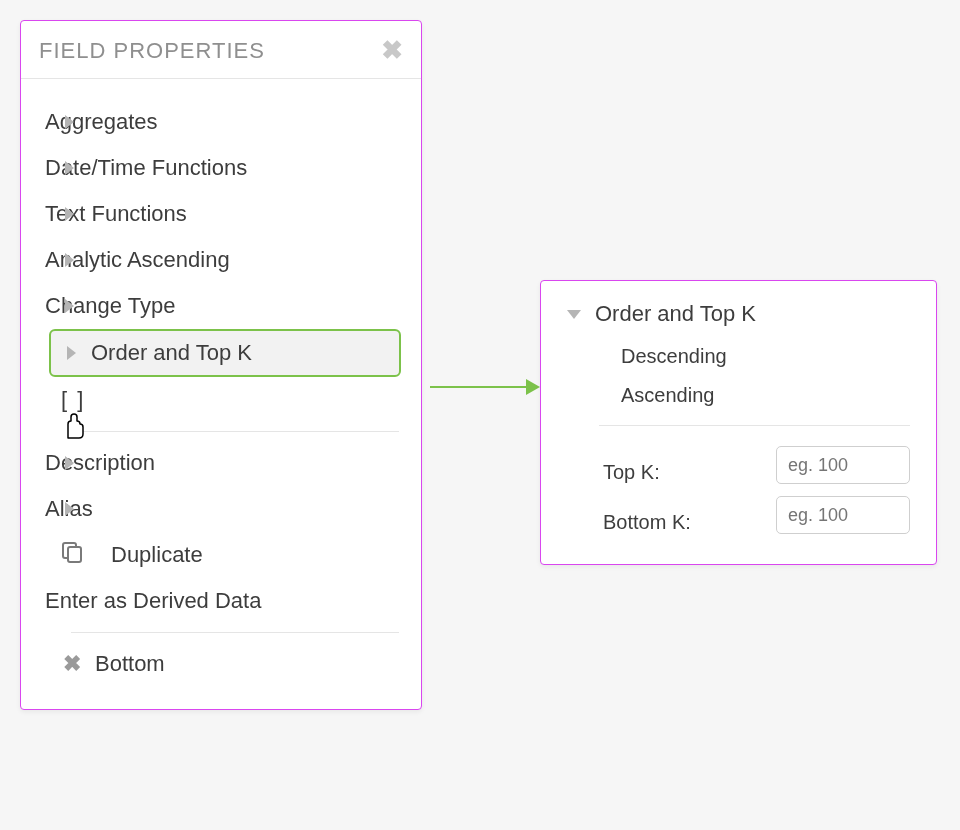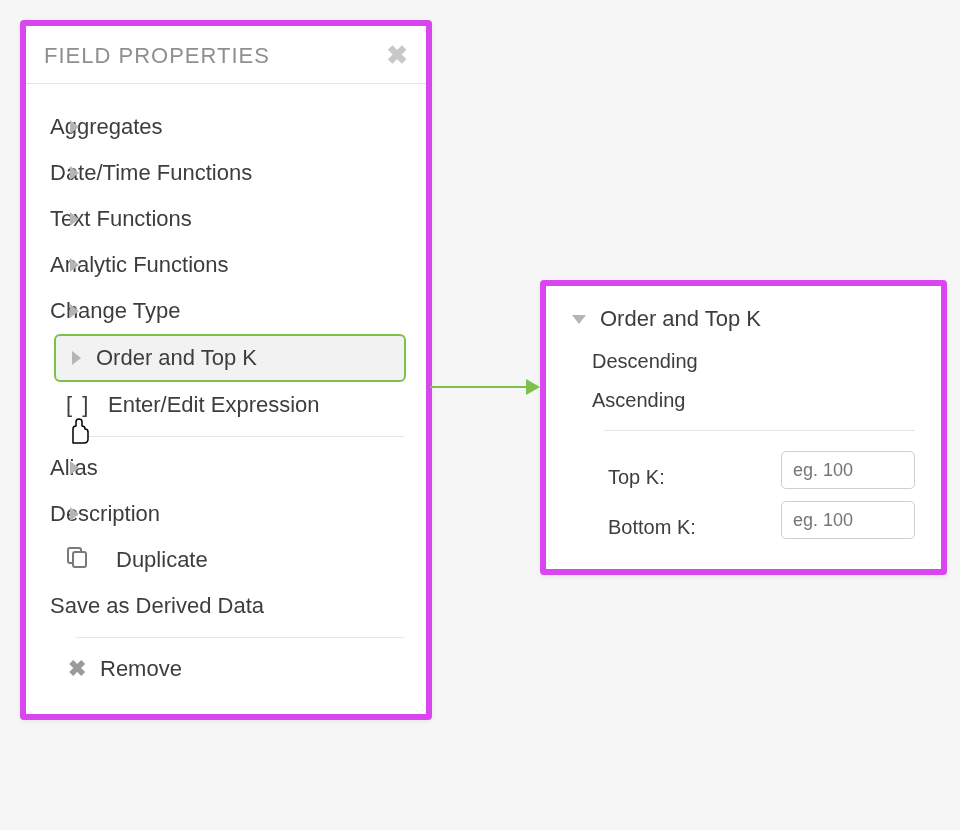--- a/index.html
+++ b/index.html
@@ -1,16 +1,16 @@
 <!DOCTYPE html>
 <html><head>
 <meta charset="utf-8">
 <style>
   html,body{margin:0;padding:0;width:960px;height:830px;background:#f6f6f6;font-family:Arial,Helvetica,sans-serif;}
-  .panel{position:absolute;background:#fff;border:6px solid #d946ef;border-radius:4px;box-shadow:0 2px 5px rgba(0,0,0,0.06);}
+  .panel{position:absolute;background:#fff;border:1px solid #d946ef;border-radius:4px;box-shadow:0 2px 5px rgba(0,0,0,0.06);}
   .fp{left:20px;top:20px;width:400px;}
   .fp-header{display:flex;align-items:center;justify-content:space-between;padding:14px 18px 12px 18px;border-bottom:1px solid #e5e5e5;}
   .fp-title{font-size:22px;color:#8f8f8f;letter-spacing:1px;}
   .close-x{font-size:26px;color:#c8c8c8;font-weight:bold;cursor:pointer;}
   .fp-body{padding:20px 0 22px 0;}
   .row{display:flex;align-items:center;height:46px;font-size:22px;color:#3d3d3d;position:relative;}
   .row.clickable{cursor:pointer;}
   .tri{position:absolute;left:44px;width:0;height:0;}
   .tri.right{border-top:7px solid transparent;border-bottom:7px solid transparent;border-left:9px solid #b5b5b5;}
   .tri.down{border-left:7px solid transparent;border-right:7px solid transparent;border-top:9px solid #b5b5b5;}
@@ -21,21 +21,21 @@
   .row.highlight .tri{left:16px;}
   .divider{height:1px;background:#e5e5e5;margin:8px 22px 8px 50px;}
   .remove-x{position:absolute;left:42px;font-size:22px;color:#9a9a9a;font-weight:bold;}
   .brackets{position:absolute;left:40px;font-size:22px;color:#3d3d3d;letter-spacing:2px;}
   .cursor{position:absolute;left:40px;top:388px;font-size:22px;pointer-events:none;}
   .cursor svg{display:block;}
   
   .callout{left:540px;top:280px;width:395px;padding:20px 0 24px 0;}
   .c-head{display:flex;align-items:center;padding:0 26px 10px 26px;font-size:22px;color:#3d3d3d;}
   .c-head .tri{position:static;margin-right:14px;}
-  .c-row{padding:8px 26px 8px 46px;font-size:20px;color:#3d3d3d;}
+  .c-row{padding:8px 26px 8px 80px;font-size:20px;color:#3d3d3d;}
   .c-divider{height:1px;background:#e5e5e5;margin:10px 26px 14px 58px;}
   .c-field{display:flex;align-items:flex-end;justify-content:space-between;padding:6px 26px 6px 62px;}
   .c-label{font-size:20px;color:#3d3d3d;}
   .c-input{width:110px;height:36px;border:1px solid #cfcfcf;border-radius:5px;font-size:18px;color:#9e9e9e;padding:0 11px;outline:none;}
   
   .arrow{position:absolute;left:430px;top:382px;width:110px;height:10px;}
   .arrow-line{position:absolute;left:0;top:4px;width:96px;height:2px;background:#7cc24a;}
   .arrow-head{position:absolute;right:0;top:-3px;width:0;height:0;border-top:8px solid transparent;border-bottom:8px solid transparent;border-left:14px solid #7cc24a;}
   .dup-icon{position:absolute;left:40px;top:50%;transform:translateY(-50%);}
 </style>
@@ -56,65 +56,64 @@
     <div class="row clickable">
       <span class="tri right"></span>
       <span class="lbl">Date/Time Functions</span>
     </div>
     <div class="row clickable">
       <span class="tri right"></span>
       <span class="lbl">Text Functions</span>
     </div>
     <div class="row clickable">
       <span class="tri right"></span>
-      <span class="lbl">Analytic Functions</span>
+      <span class="lbl">Analytic Ascending</span>
     </div>
     <div class="row clickable">
       <span class="tri right"></span>
       <span class="lbl">Change Type</span>
     </div>
 
     <div class="row clickable highlight">
       <span class="tri right"></span>
       <span class="lbl">Order and Top K</span>
     </div>
 
     <div class="row clickable" style="padding-left:44px;">
       <span class="brackets">[&nbsp;]</span>
-      <span class="lbl" style="margin-left:38px;">Enter/Edit Expression</span>
     </div>
 
     <div class="divider"></div>
 
     <div class="row clickable">
       <span class="tri right"></span>
-      <span class="lbl">Alias</span>
+      <span class="lbl">Description</span>
     </div>
     <div class="row clickable">
       <span class="tri right"></span>
-      <span class="lbl">Description</span>
+      <span class="lbl">Alias</span>
     </div>
     <div class="row clickable" style="padding-left:60px;">
       <span class="dup-icon">
         <svg width="22" height="22" viewBox="0 0 22 22">
             <rect x="2" y="2" width="13" height="15" rx="2" fill="none" stroke="#7a7a7a" stroke-width="2"></rect>
             <rect x="7" y="6" width="13" height="15" rx="2" fill="#fff" stroke="#7a7a7a" stroke-width="2"></rect>
           </svg>
       </span>
       <span class="lbl" style="margin-left:30px;">Duplicate</span>
     </div>
     <div class="row clickable no-tri">
-      <span class="lbl">Save as Derived Data</span>
+      <span class="lbl">Enter as Derived Data</span>
     </div>
 
     <div class="divider"></div>
 
     <div class="row clickable" style="padding-left:44px;">
       <span class="remove-x">✖</span>
-      <span class="lbl" style="margin-left:30px;">Remove</span>
+      <span class="lbl" style="margin-left:30px;">Bottom</span>
     </div>
 
   </div>
 
   <div class="cursor">
     <svg width="28" height="30" viewBox="0 0 28 30">
       <g fill="#fff" stroke="#000" stroke-width="1.5" stroke-linejoin="round">
         <path d="M7 29 L7 15 Q7 12 10 12 L10 8 Q10 5 13 5 Q16 5 16 8 L16 12 Q19 12 19 15 Q22 15 22 18 L22 25 Q22 29 18 29 Z"></path>
       </g>
     </svg>

